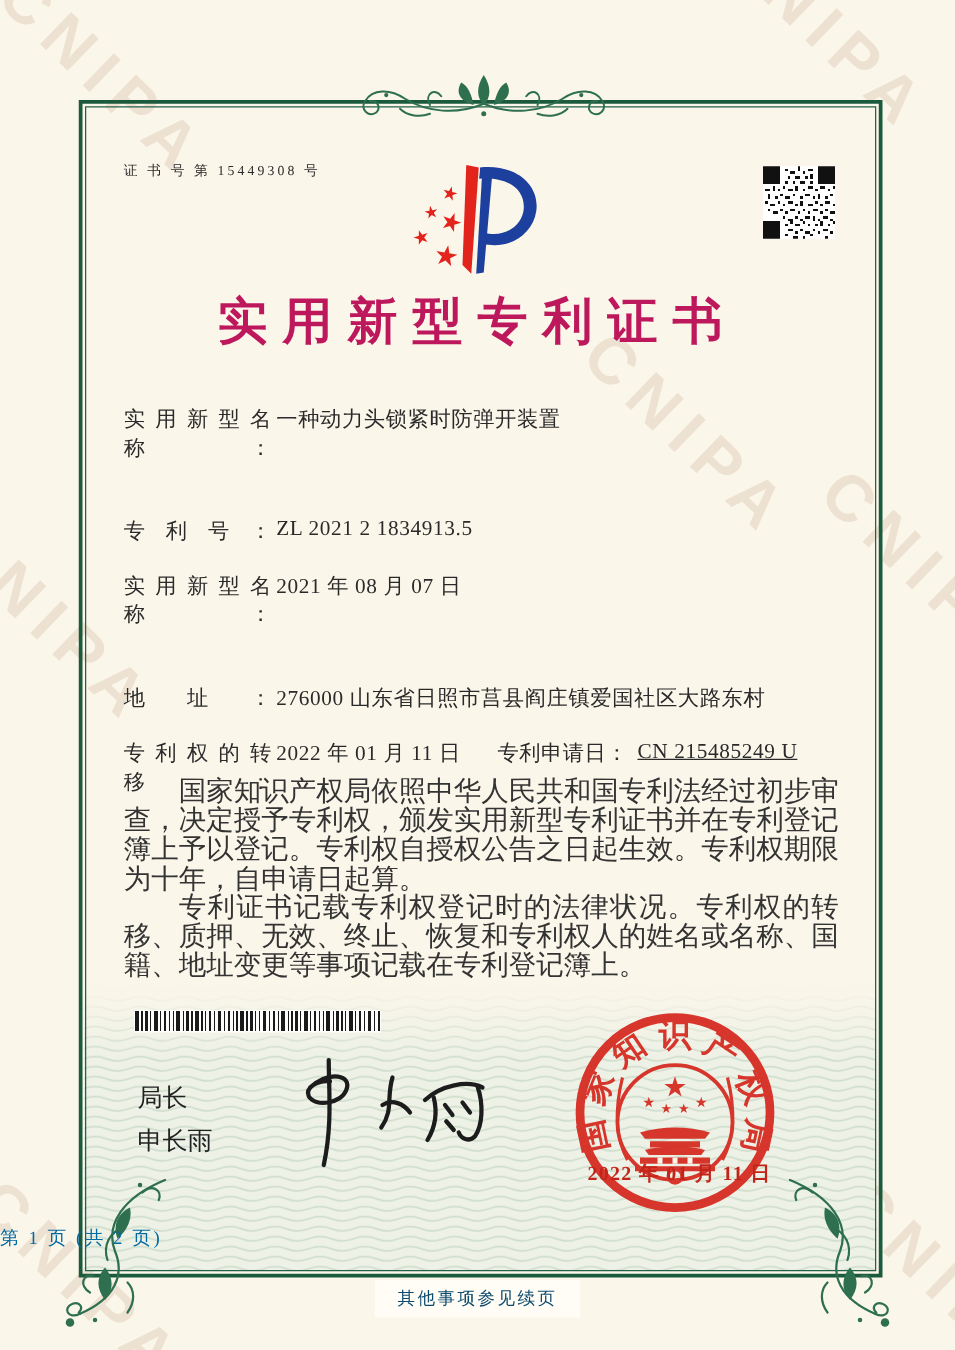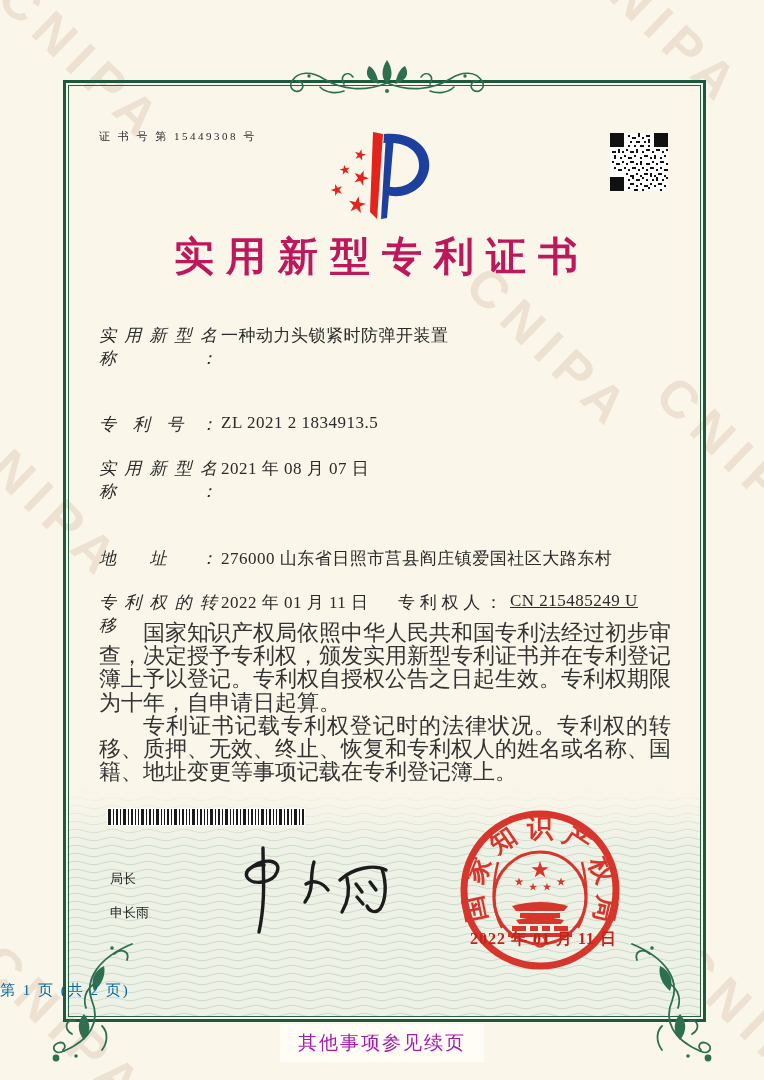--- a/index.html
+++ b/index.html
@@ -21,39 +21,39 @@
   .orn{position:absolute;z-index:3;pointer-events:none;}
   
   .cert-no{position:absolute;left:99px;top:129px;font-size:11px;letter-spacing:2.5px;z-index:4;}
   .logo{position:absolute;left:326px;top:122px;z-index:4;}
   .qr{position:absolute;left:610px;top:133px;z-index:4;}
   .title{position:absolute;left:0;top:229px;width:764px;text-align:center;font-size:40px;
       font-weight:bold;letter-spacing:12px;color:#be185d;z-index:4;}
   
   .field-row{position:absolute;left:99px;width:600px;height:26px;font-size:17px;z-index:4;}
   .flabel{display:inline-block;width:118px;text-align:justify;text-align-last:justify;
-      vertical-align:top;font-style:italic;}
+      vertical-align:top;}
   .fvalue{margin-left:4px;letter-spacing:0.5px;}
   .flabel2{position:absolute;left:299px;width:104px;text-align:justify;text-align-last:justify;}
   .gval{position:absolute;left:411px;letter-spacing:0.5px;text-decoration:underline;}
   
   .paras{position:absolute;left:99px;top:621px;width:572px;font-size:22px;line-height:23.2px;
       text-align:justify;color:#333;z-index:4;font-family:Liberation Serif, serif;}
   .paras p{margin:0;text-indent:2em;}
   
   .barcode{position:absolute;left:107px;top:808px;z-index:4;}
-  .signer{position:absolute;left:110px;top:862px;font-size:13px;line-height:34px;z-index:4;color:#222;}
+  .signer{position:absolute;left:110px;top:862px;font-size:20px;line-height:34px;z-index:4;color:#222;}
   .signature{position:absolute;left:222px;top:840px;z-index:4;}
   .seal{position:absolute;left:440px;top:790px;z-index:5;opacity:0.93;}
   .seal-date{position:absolute;left:470px;top:929px;width:160px;font-size:16px;font-weight:bold;
       color:#c3241a;letter-spacing:1px;z-index:6;white-space:nowrap;}
   .page-footer{position:absolute;left:0;top:981px;width:764px;text-align:left;font-size:15px;
       color:#0369a1;z-index:4;letter-spacing:2px;}
   .note{position:absolute;left:50%;top:1024px;transform:translateX(-50%);background:#fffdf6;
-      padding:6px 18px;font-size:19px;letter-spacing:2px;color:#a21caf;z-index:4;white-space:nowrap;}
+      padding:6px 18px;font-size:14px;letter-spacing:2px;color:#0c4a6e;z-index:4;white-space:nowrap;}
 </style>
 </head>
 <body>
 
 <div class="page">
 
   <span class="wm" style="left:-22px;top:30px">CNIPA</span>
   <span class="wm" style="left:556px;top:-6px">CNIPA</span>
   <span class="wm" style="left:446px;top:318px">CNIPA</span>
   <span class="wm" style="left:-64px;top:468px">CNIPA</span>
@@ -174,21 +174,21 @@
     <span class="flabel">专利号：</span><span class="fvalue">ZL 2021 2 1834913.5</span>
   </div>
   <div class="field-row" style="top:457px">
     <span class="flabel">实用新型名称：</span><span class="fvalue">2021 年 08 月 07 日</span>
   </div>
   <div class="field-row" style="top:547px">
     <span class="flabel">地址：</span><span class="fvalue">276000 山东省日照市莒县阎庄镇爱国社区大路东村</span>
   </div>
   <div class="field-row" style="top:591px">
     <span class="flabel">专利权的转移：</span><span class="fvalue">2022 年 01 月 11 日</span>
-    <span class="flabel2">专利权人：</span>
+    <span class="flabel2">专利申请日：</span>
     <span class="gval">CN 215485249 U</span>
   </div>
 
   <div class="paras">
     <p>国家知识产权局依照中华人民共和国专利法经过初步审查，决定授予专利权，颁发实用新型专利证书并在专利登记簿上予以登记。专利权自授权公告之日起生效。专利权期限为十年，自申请日起算。</p>
     <p>专利证书记载专利权登记时的法律状况。专利权的转移、质押、无效、终止、恢复和专利权人的姓名或名称、国籍、地址变更等事项记载在专利登记簿上。</p>
   </div>
 
   <svg class="barcode" width="198" height="18" viewBox="0 0 198 18" shape-rendering="crispEdges">
     <rect width="198" height="18" fill="#fdfdfb"></rect>

